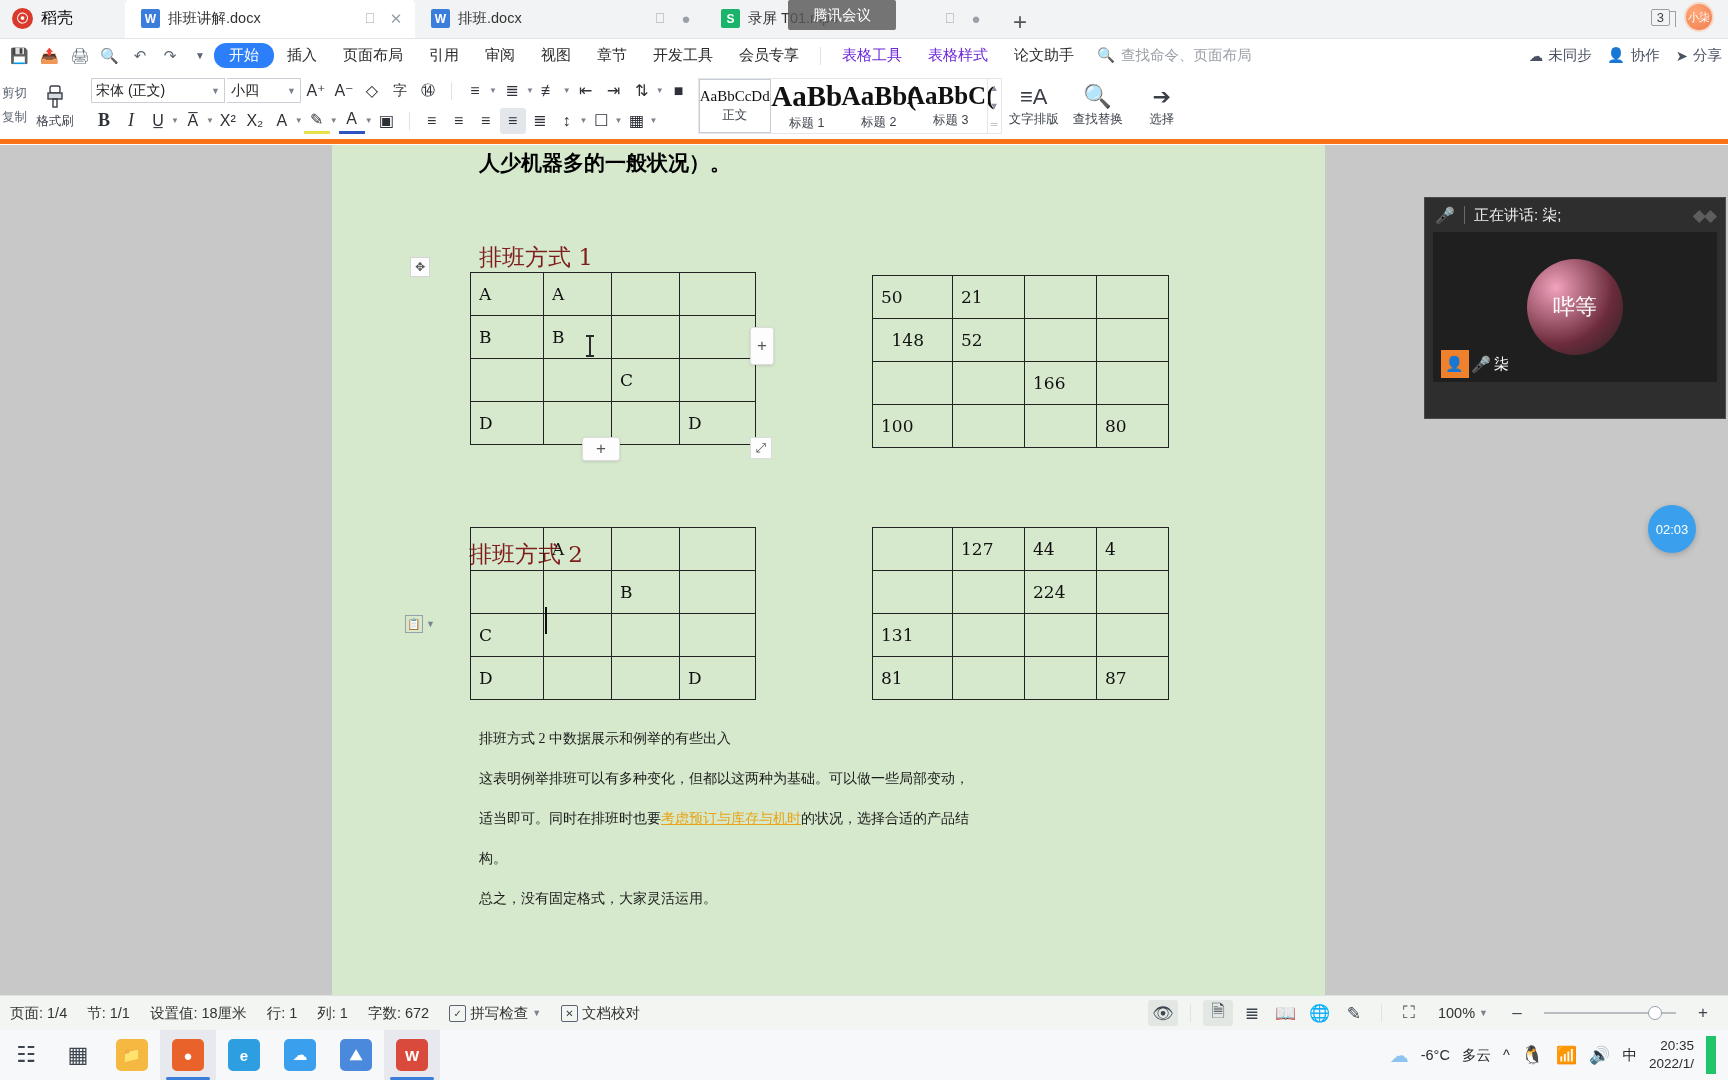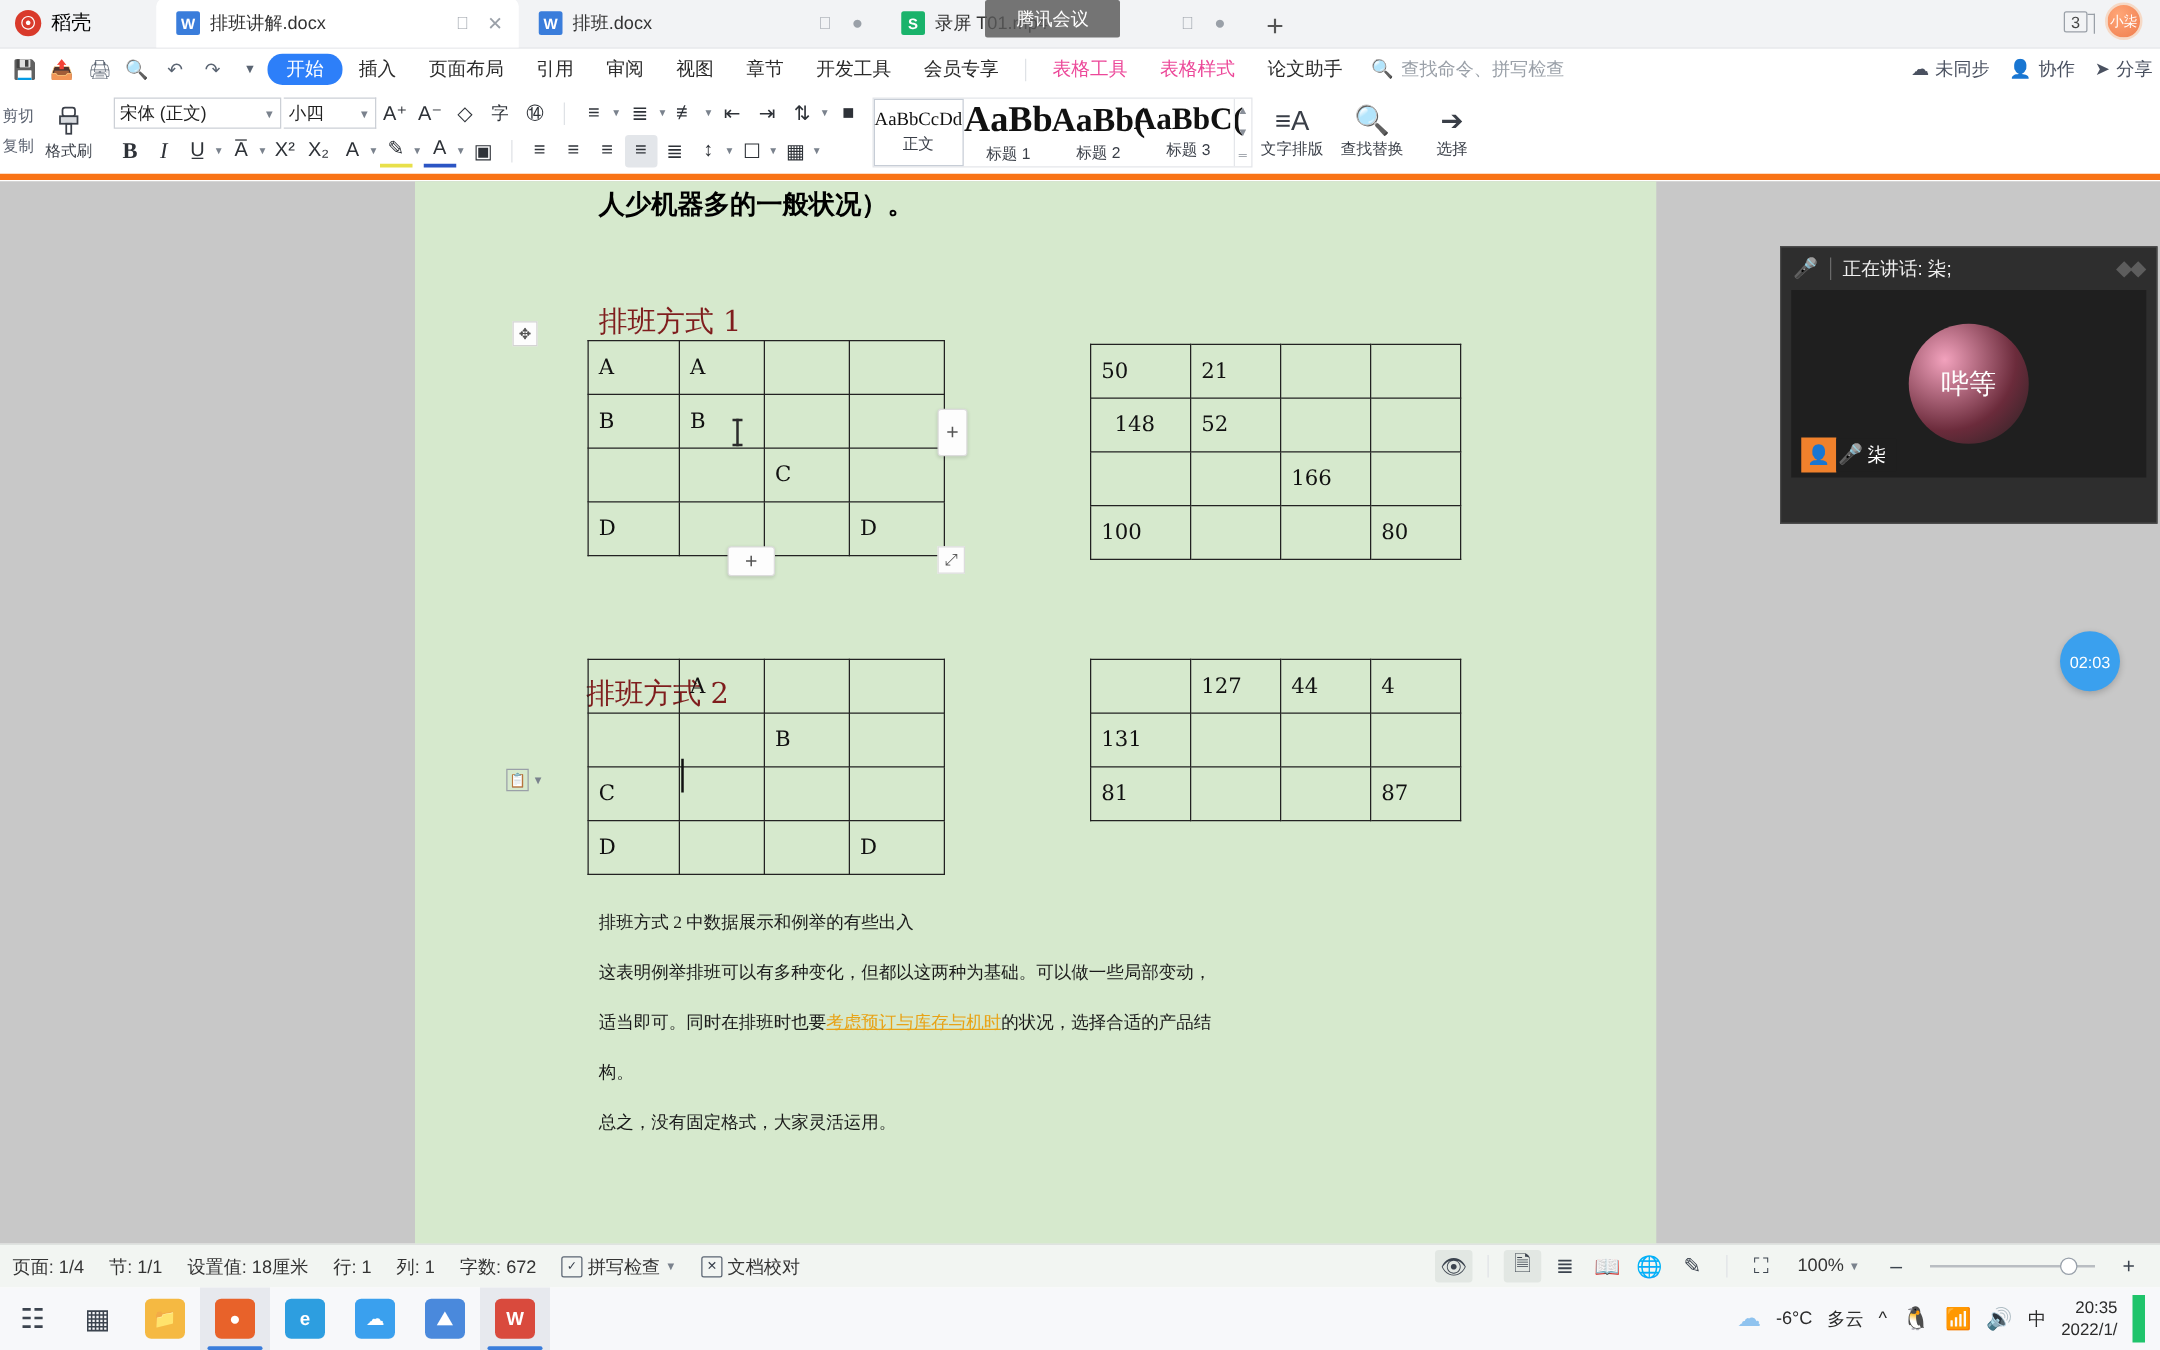--- a/index.html
+++ b/index.html
@@ -69,21 +69,21 @@
   .menubar {
     position: absolute; top: 39px; left: 0; width: 1728px; height: 33px;
     background: #fff; display: flex; align-items: center;
     font-size: 15px; color: #2b2b2b;
   }
   .qa { display: flex; align-items: center; gap: 2px; padding-left: 6px; }
   .qa .qi { width: 28px; height: 26px; display: flex; align-items: center; justify-content: center; color: #5a6472; }
   .menu-items { display: flex; align-items: center; }
   .mi { padding: 3px 13px; white-space: nowrap; }
   .mi.active { background: #2d7ff9; color: #fff; border-radius: 12px; padding: 3px 15px; text-align: center; }
-  .mi.ctx { color: #ec4899; }
+  .mi.ctx { color: #6d28d9; }
   .vsep { width: 1px; height: 18px; background: #dfe2e6; margin: 0 8px; }
   .searchbox { display: flex; align-items: center; gap: 6px; color: #9aa0a8; font-size: 14.5px; margin-left: 10px; }
   .menu-right { margin-left: auto; display: flex; align-items: center; gap: 16px; padding-right: 6px; font-size: 14.5px; color: #4a5160; }
   .menu-right > div { display: flex; align-items: center; gap: 5px; }
 
   
   .toolbar {
     position: absolute; top: 72px; left: 0; width: 1728px; height: 72px;
     background: #fff; border-bottom: 5px solid #f97316;
     display: flex; align-items: center;
@@ -316,21 +316,21 @@
       <div class="mi">开发工具</div>
       <div class="mi">会员专享</div>
       <div class="vsep"></div>
       <div class="mi ctx">表格工具</div>
       <div class="mi ctx">表格样式</div>
       <div class="mi">论文助手</div>
     </div>
 
     <div class="searchbox">
       <span>🔍</span>
-      <span>查找命令、拼写检查</span>
+      <span>查找命令、页面布局</span>
     </div>
 
     <div class="menu-right">
       <div>
         <span>☁</span>
         <span>未同步</span>
       </div>
       <div>
         <span>👤</span>
         <span>协作</span>
@@ -568,20 +568,26 @@
 
       <table class="tbl" style="left:540px; top:400px;">
         <tbody>
             <tr>
           <td style="width:80px;"></td>
           <td style="width:72px;">127</td>
           <td style="width:72px;">44</td>
           <td style="width:72px;">4</td>
         </tr>
         <tr>
+          <td></td>
+          <td></td>
+          <td>224</td>
+          <td></td>
+        </tr>
+        <tr>
           <td>131</td>
           <td></td>
           <td></td>
           <td></td>
         </tr>
         <tr>
           <td>81</td>
           <td></td>
           <td></td>
           <td>87</td>

